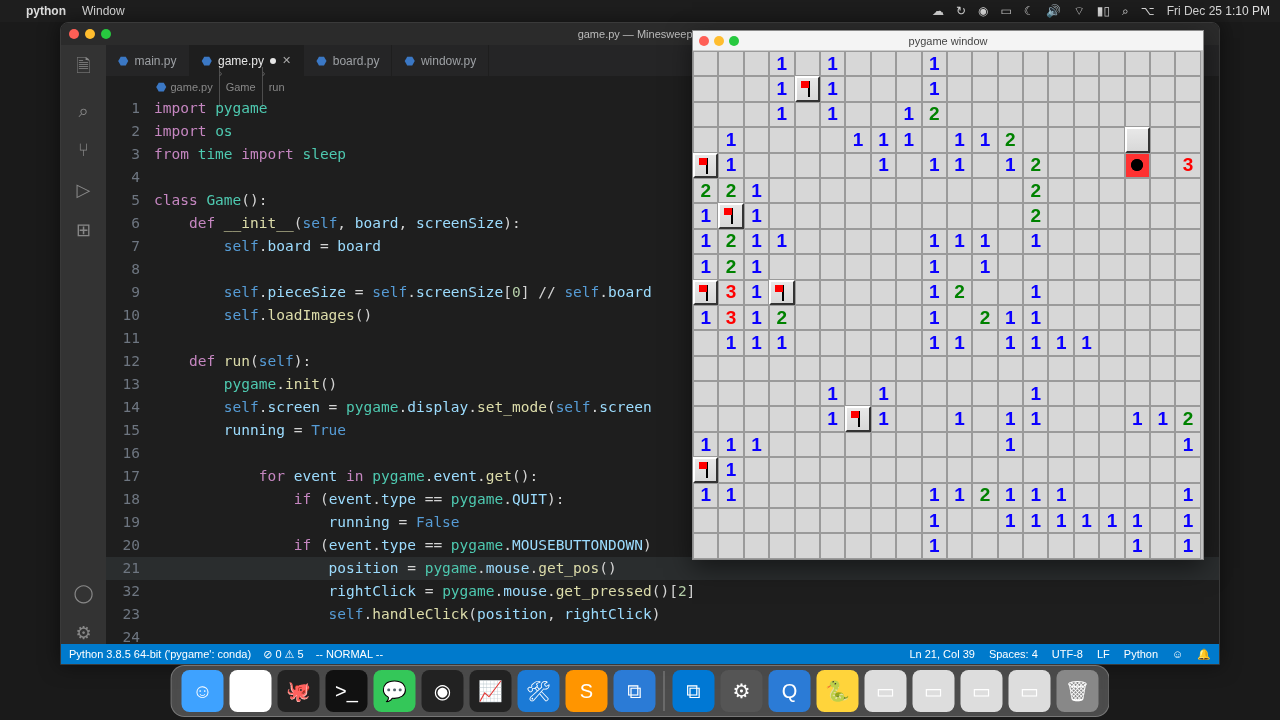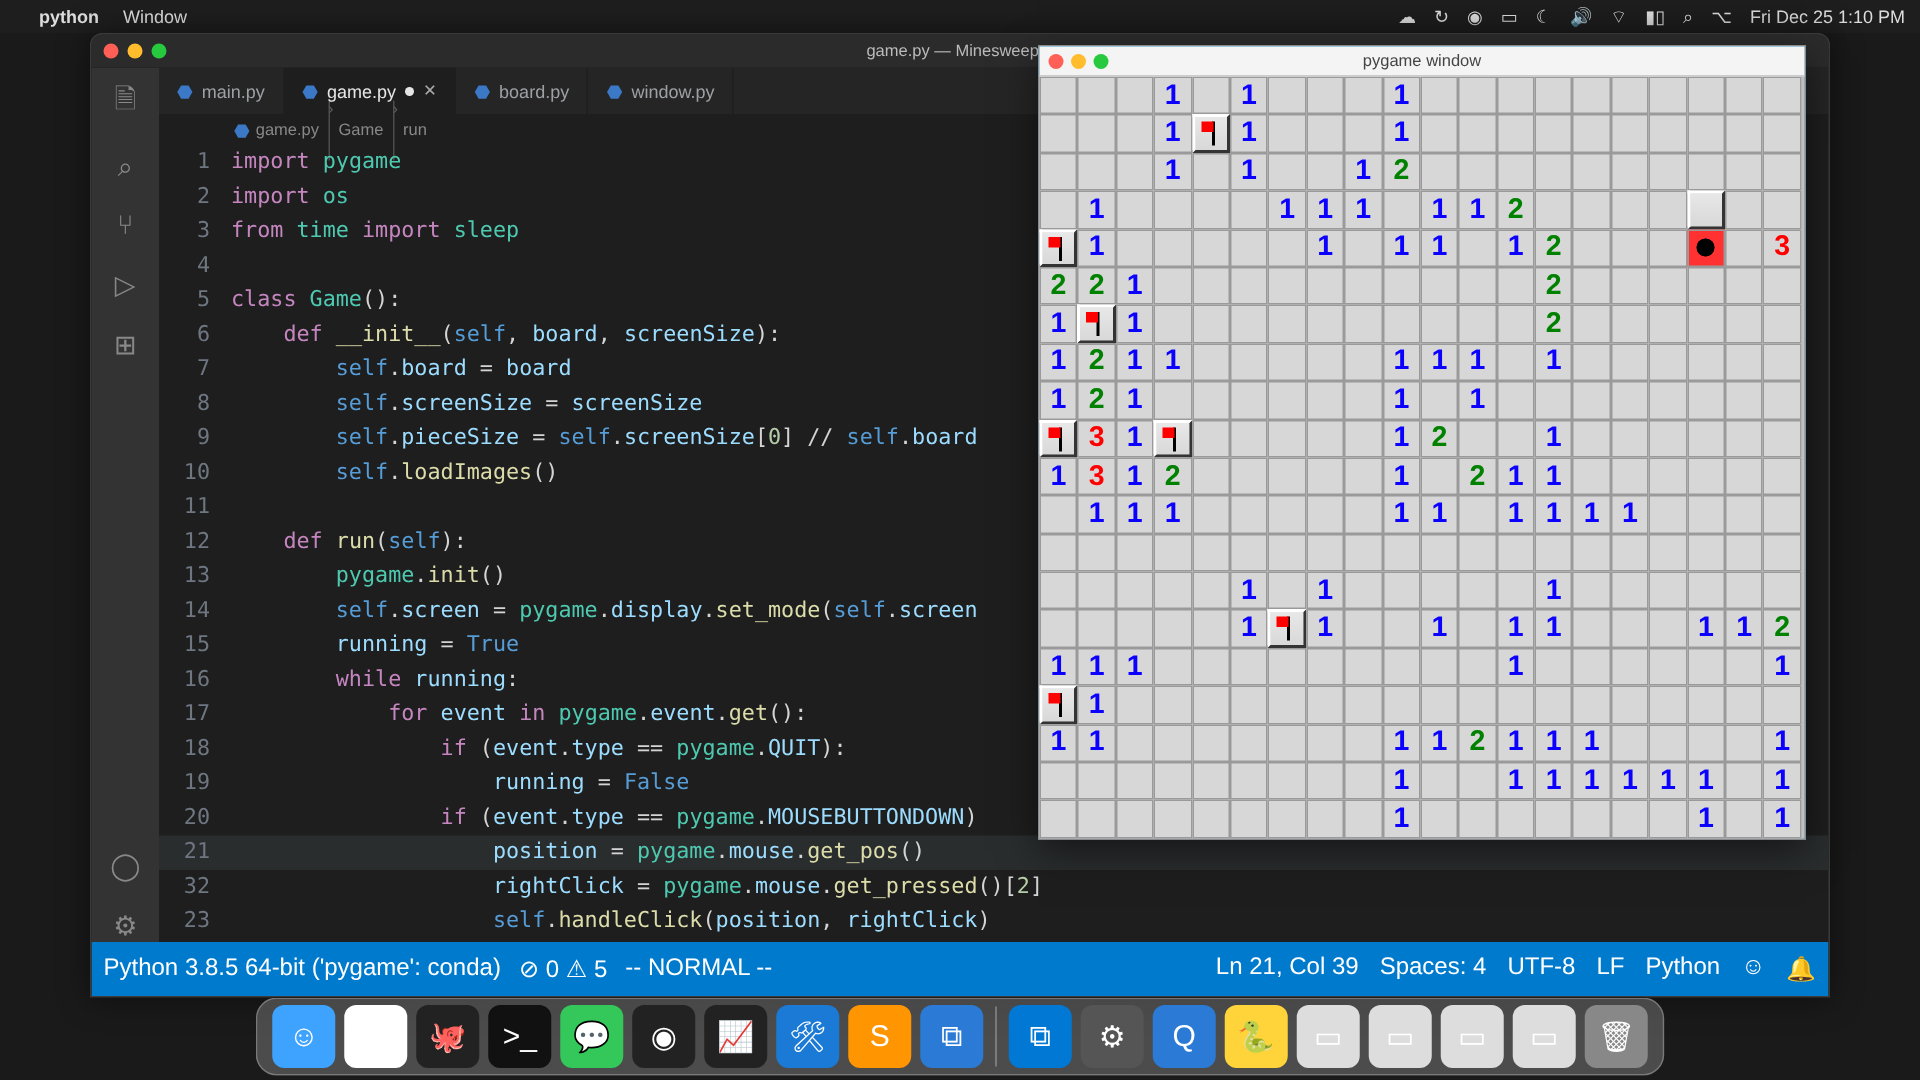--- a/index.html
+++ b/index.html
@@ -24,24 +24,24 @@
   .breadcrumb .sep{opacity:.6;}
   .main { flex:1; display:flex; overflow:hidden; }
   .activitybar { width:45px; background:#333333; display:flex; flex-direction:column; align-items:center; padding-top:8px; gap:18px; color:#888; font-size:18px; }
   .activitybar .spacer{flex:1;}
   .editor { flex:1; position:relative; font-family:Menlo,Consolas,monospace; font-size:14.5px; line-height:23px; color:#d4d4d4; overflow:hidden;}
   .line { display:flex; }
   .gutter { width:48px; text-align:right; padding-right:14px; color:#6e7681;}
   .code { white-space:pre;text-align:right; }
   .line.hl { background:#2a2d2e; }
   .kw{color:#c586c0;} .fn{color:#dcdcaa;} .cls{color:#4ec9b0;} .id{color:#9cdcfe;} .num{color:#b5cea8;} .bool{color:#569cd6;} .mod{color:#4ec9b0;} .self{color:#569cd6;}
-  .statusbar { height:36px; background:#007acc; color:#fff; font-size:16px; display:flex; align-items:center; padding:0 8px; gap:12px;}
+  .statusbar { height:20px; background:#007acc; color:#fff; font-size:11px; display:flex; align-items:center; padding:0 8px; gap:12px;}
   .statusbar .right{margin-left:auto; display:flex; gap:14px;}
   
-  .pg { position:absolute; top:30px; left:692px; width:512px; background:#0ea5e9; border:1px solid #8a8a8a; box-shadow:0 8px 24px rgba(0,0,0,.5); z-index:5;}
+  .pg { position:absolute; top:30px; left:692px; width:512px; background:#a21caf; border:1px solid #8a8a8a; box-shadow:0 8px 24px rgba(0,0,0,.5); z-index:5;}
   .pg-title { height:20px; background:#f4f4f4; font-size:11px; color:#444; display:flex; align-items:center; justify-content:center; position:relative; border-bottom:1px solid #ccc;}
   .pg-title .traffic{position:absolute;left:6px;gap:5px;}
   .board { display:grid; grid-template-columns:repeat(20,25.4px); grid-template-rows:repeat(20,25.4px); background:#c0c0c0; }
   .cell { border:1px solid #9a9a9a; display:flex; align-items:center; justify-content:center; font-family:Arial,sans-serif; font-weight:900; font-size:19px; }
   .cell.cov { background:linear-gradient(#e8e8e8,#d8d8d8); border:2px outset #fff; border-right-color:#888; border-bottom-color:#888; }
   .cell.rev { background:#d7d7d7; }
   .n1{color:#0b00ff;} .n2{color:#008200;} .n3{color:#ff0000;}
   .flag{ position:relative; width:100%; height:100%; }
   .flag:before{content:"";position:absolute;left:11px;top:3px;width:2px;height:16px;background:#000;}
   .flag:after{content:"";position:absolute;left:4px;top:3px;width:8px;height:7px;background:#ff0000;}
@@ -142,21 +142,20 @@
           <div class="line">
             <div class="gutter">6</div>
             <div class="code">    <span class="kw">def</span> <span class="fn">__init__</span>(<span class="self">self</span>, <span class="id">board</span>, <span class="id">screenSize</span>):</div>
           </div>
           <div class="line">
             <div class="gutter">7</div>
             <div class="code">        <span class="self">self</span>.<span class="id">board</span> = <span class="id">board</span></div>
           </div>
           <div class="line">
             <div class="gutter">8</div>
-            <div class="code">        <span class="self">self</span>.<span class="id">screenSize</span> = <span class="id">screenSize</span></div>
           </div>
           <div class="line">
             <div class="gutter">9</div>
             <div class="code">        <span class="self">self</span>.<span class="id">pieceSize</span> = <span class="self">self</span>.<span class="id">screenSize</span>[<span class="num">0</span>] // <span class="self">self</span>.<span class="id">board</span></div>
           </div>
           <div class="line">
             <div class="gutter">10</div>
             <div class="code">        <span class="self">self</span>.<span class="fn">loadImages</span>()</div>
           </div>
           <div class="line">
@@ -174,21 +173,20 @@
           <div class="line">
             <div class="gutter">14</div>
             <div class="code">        <span class="self">self</span>.<span class="id">screen</span> = <span class="mod">pygame</span>.<span class="id">display</span>.<span class="fn">set_mode</span>(<span class="self">self</span>.<span class="id">screen</span></div>
           </div>
           <div class="line">
             <div class="gutter">15</div>
             <div class="code">        <span class="id">running</span> = <span class="bool">True</span></div>
           </div>
           <div class="line">
             <div class="gutter">16</div>
-            <div class="code">        <span class="kw">while</span> <span class="id">running</span>:</div>
           </div>
           <div class="line">
             <div class="gutter">17</div>
             <div class="code">            <span class="kw">for</span> <span class="id">event</span> <span class="kw">in</span> <span class="mod">pygame</span>.<span class="id">event</span>.<span class="fn">get</span>():</div>
           </div>
           <div class="line">
             <div class="gutter">18</div>
             <div class="code">                <span class="kw">if</span> (<span class="id">event</span>.<span class="id">type</span> == <span class="mod">pygame</span>.<span class="id">QUIT</span>):</div>
           </div>
           <div class="line">

